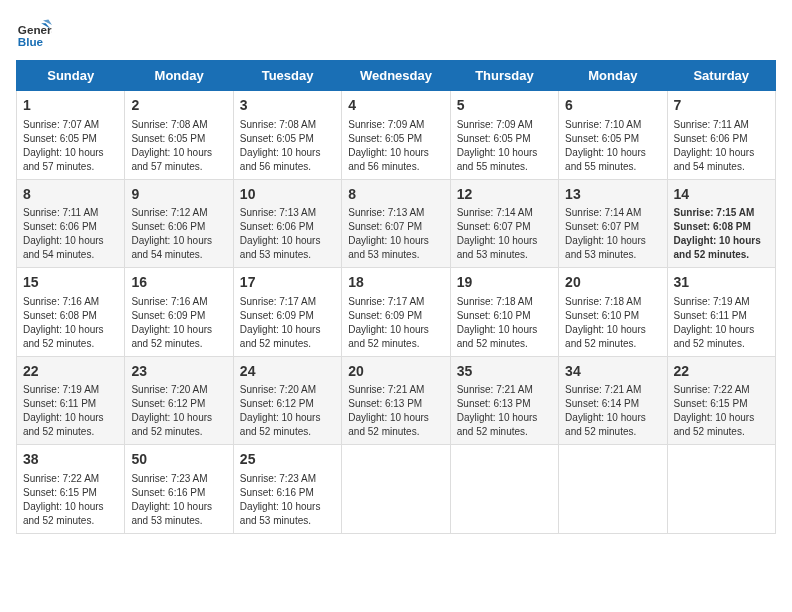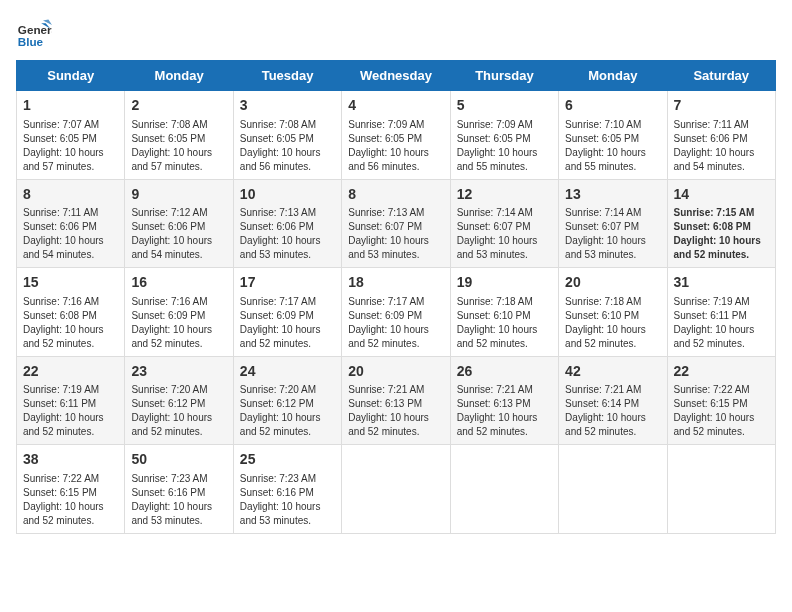--- a/index.html
+++ b/index.html
@@ -282,28 +282,28 @@
 and 52 minutes.</div>
         </td>
         <td>
           <span class="day-num">20</span>
           <div class="day-info" style="white-space: pre-line;">Sunrise: 7:21 AM
 Sunset: 6:13 PM
 Daylight: 10 hours
 and 52 minutes.</div>
         </td>
         <td>
-          <span class="day-num">26</span>
+          <span class="day-num">35</span>
           <div class="day-info" style="white-space: pre-line;">Sunrise: 7:21 AM
 Sunset: 6:13 PM
 Daylight: 10 hours
 and 52 minutes.</div>
         </td>
         <td>
-          <span class="day-num">42</span>
+          <span class="day-num">34</span>
           <div class="day-info" style="white-space: pre-line;">Sunrise: 7:21 AM
 Sunset: 6:14 PM
 Daylight: 10 hours
 and 52 minutes.</div>
         </td>
         <td>
           <span class="day-num">22</span>
           <div class="day-info" style="white-space: pre-line;">Sunrise: 7:22 AM
 Sunset: 6:15 PM
 Daylight: 10 hours

